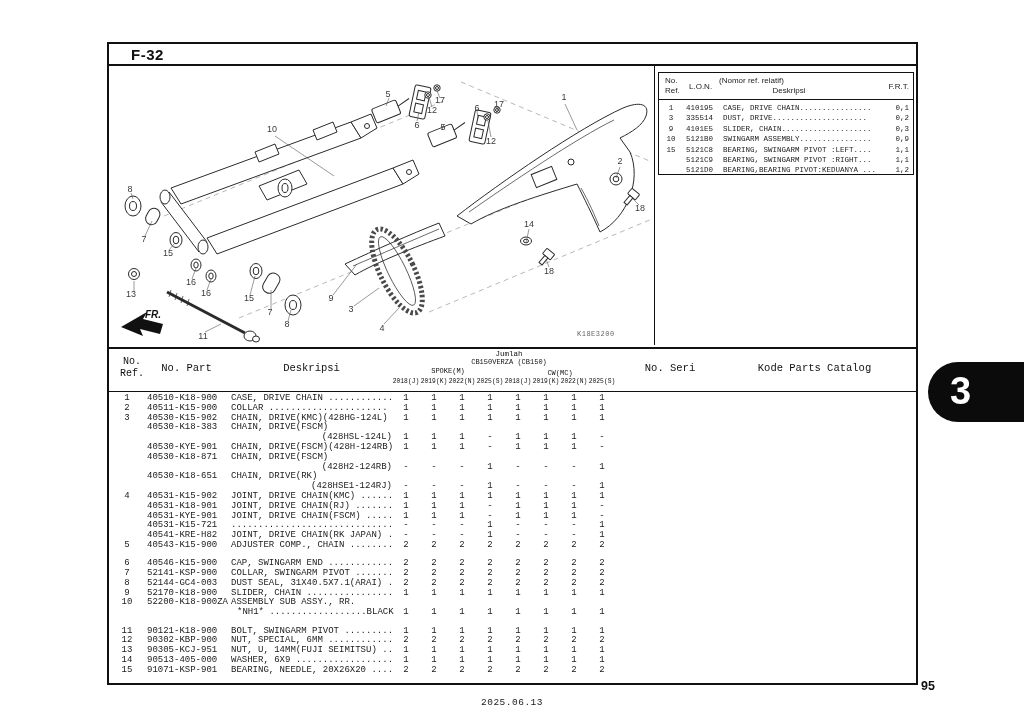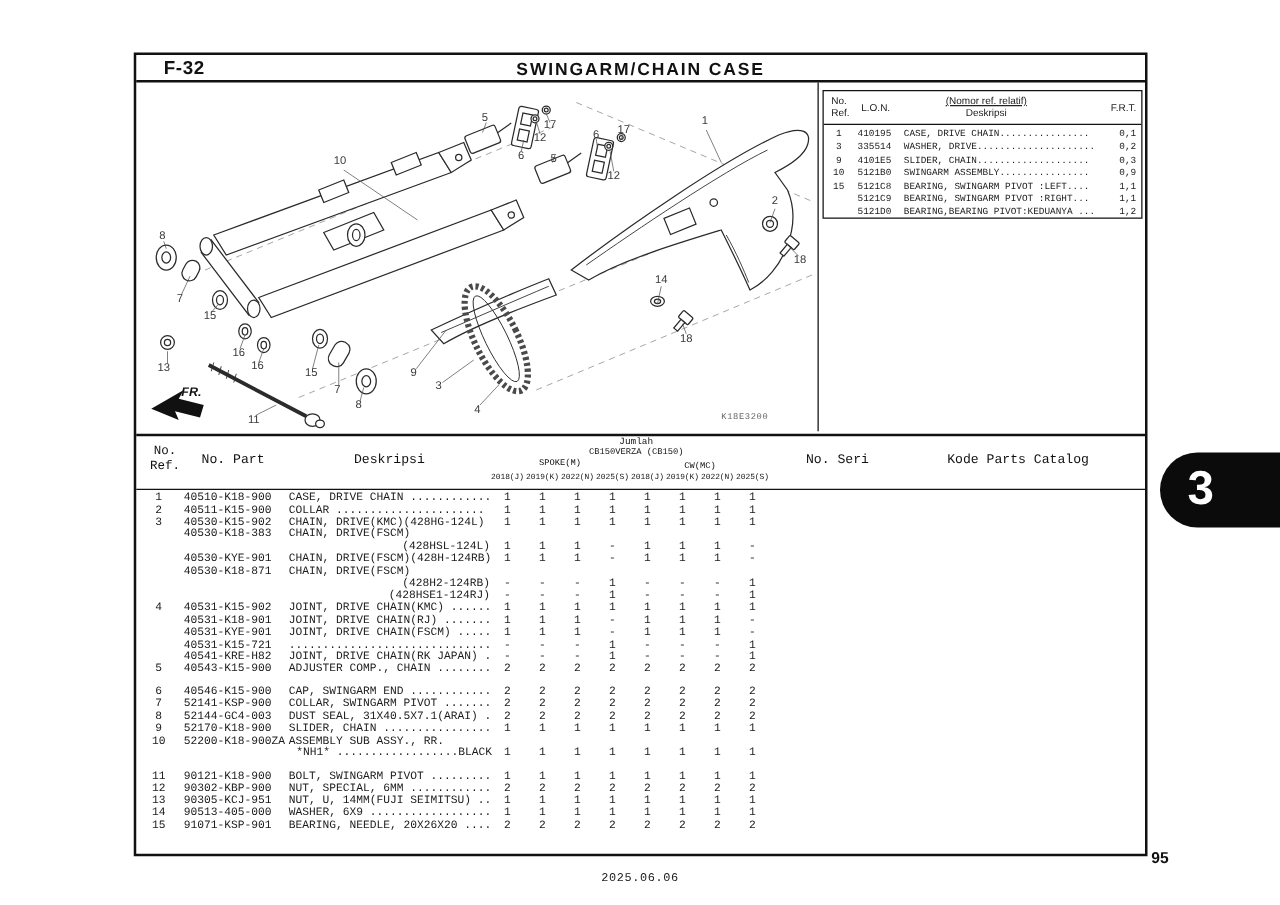--- a/index.html
+++ b/index.html
@@ -22,21 +22,21 @@
   .callout{position:absolute;transform:translate(-50%,-50%);font-size:9px;color:#3a3a3a;line-height:1;}
   .fr-label{position:absolute;left:36px;top:243px;font-style:italic;font-weight:bold;font-size:10px;color:#111;}
   .diagram-code{position:absolute;left:468px;top:264px;font-family:"Liberation Mono",monospace;font-size:7px;color:#666;letter-spacing:.5px;}
 
   
   .ref-box{position:absolute;left:549px;top:28px;width:256px;height:103px;border:1.8px solid #111;}
   .ref-head{position:absolute;left:0;top:0;right:0;height:27px;border-bottom:1.2px solid #111;font-size:8px;color:#222;}
   .rh{position:absolute;line-height:1;}
   .rh-no{left:6px;top:4px;}  .rh-ref{left:6px;top:14px;}
   .rh-lon{left:30px;top:10px;}
-  .rh-nomor{left:60px;top:4px;width:140px;text-align:center;text-decoration:underline;}
+  .rh-nomor{left:60px;top:4px;width:140px;text-align:left;}
   .rh-desk{left:60px;top:14px;width:140px;text-align:center;}
   .rh-frt{right:4px;top:10px;}
   .ref-rows{position:absolute;left:0;top:30px;right:0;font-family:"Liberation Mono",monospace;font-size:7.5px;color:#1a1a1a;}
   .rrow{position:relative;height:10.4px;line-height:10.4px;white-space:pre;}
   .rc-ref{position:absolute;left:2px;width:20px;text-align:center;}
   .rc-lon{position:absolute;left:27px;}
   .rc-desc{position:absolute;left:64px;}
   .rc-frt{position:absolute;right:4px;}
 
   
@@ -77,21 +77,20 @@
   .ldr{stroke:#555;stroke-width:.6;fill:none;}
   .chain-outer{fill:none;stroke:#4a4a4a;stroke-width:5;stroke-dasharray:2.5 2.2;}
 </style>
 </head>
 <body>
 
 <div class="content-box">
 
   <div class="titlebar">
     <span class="f-code">F-32</span>
-    <span class="page-title">SWINGARM/CHAIN CASE</span>
   </div>
 
   <div class="diagram">
     <svg width="546" height="279" viewBox="0 0 546 279">
 
       <g>
         <line class="dash" x1="55" y1="150" x2="335" y2="35"></line>
         <line class="dash" x1="130" y1="252" x2="420" y2="133"></line>
         <line class="dash" x1="320" y1="246" x2="543" y2="153"></line>
         <line class="dash" x1="352" y1="16" x2="543" y2="96"></line>
@@ -241,21 +240,21 @@
     <div class="ref-head">
       <span class="rh rh-no">No.</span>
       <span class="rh rh-ref">Ref.</span>
       <span class="rh rh-lon">L.O.N.</span>
       <span class="rh rh-nomor">(Nomor ref. relatif)</span>
       <span class="rh rh-desk">Deskripsi</span>
       <span class="rh rh-frt">F.R.T.</span>
     </div>
     <div class="ref-rows" id="ref-rows">
         <div class="rrow"><span class="rc-ref">1</span><span class="rc-lon">410195</span><span class="rc-desc">CASE, DRIVE CHAIN................</span><span class="rc-frt">0,1</span></div>
-        <div class="rrow"><span class="rc-ref">3</span><span class="rc-lon">335514</span><span class="rc-desc">WASHER, DRIVE.....................</span><span class="rc-frt">0,2</span></div>
+        <div class="rrow"><span class="rc-ref">3</span><span class="rc-lon">335514</span><span class="rc-desc">DUST, DRIVE.....................</span><span class="rc-frt">0,2</span></div>
         <div class="rrow"><span class="rc-ref">9</span><span class="rc-lon">4101E5</span><span class="rc-desc">SLIDER, CHAIN....................</span><span class="rc-frt">0,3</span></div>
         <div class="rrow"><span class="rc-ref">10</span><span class="rc-lon">5121B0</span><span class="rc-desc">SWINGARM ASSEMBLY................</span><span class="rc-frt">0,9</span></div>
         <div class="rrow"><span class="rc-ref">15</span><span class="rc-lon">5121C8</span><span class="rc-desc">BEARING, SWINGARM PIVOT :LEFT....</span><span class="rc-frt">1,1</span></div>
         <div class="rrow"><span class="rc-ref"></span><span class="rc-lon">5121C9</span><span class="rc-desc">BEARING, SWINGARM PIVOT :RIGHT...</span><span class="rc-frt">1,1</span></div>
         <div class="rrow"><span class="rc-ref"></span><span class="rc-lon">5121D0</span><span class="rc-desc">BEARING,BEARING PIVOT:KEDUANYA ...</span><span class="rc-frt">1,2</span></div>
       </div>
   </div>
 
   <div class="main-head">
     <span class="mh mh-no">No.</span>
@@ -273,20 +272,21 @@
 
   <div class="main-rows" id="main-rows">
       <div class="mrow"><span class="mc-ref">1</span><span class="mc-part">40510-K18-900</span><span class="mc-desc">CASE, DRIVE CHAIN ............</span><span class="mc-q" style="left: 283px;">1</span><span class="mc-q" style="left: 311px;">1</span><span class="mc-q" style="left: 339px;">1</span><span class="mc-q" style="left: 367px;">1</span><span class="mc-q" style="left: 395px;">1</span><span class="mc-q" style="left: 423px;">1</span><span class="mc-q" style="left: 451px;">1</span><span class="mc-q" style="left: 479px;">1</span></div>
       <div class="mrow"><span class="mc-ref">2</span><span class="mc-part">40511-K15-900</span><span class="mc-desc">COLLAR ......................</span><span class="mc-q" style="left: 283px;">1</span><span class="mc-q" style="left: 311px;">1</span><span class="mc-q" style="left: 339px;">1</span><span class="mc-q" style="left: 367px;">1</span><span class="mc-q" style="left: 395px;">1</span><span class="mc-q" style="left: 423px;">1</span><span class="mc-q" style="left: 451px;">1</span><span class="mc-q" style="left: 479px;">1</span></div>
       <div class="mrow"><span class="mc-ref">3</span><span class="mc-part">40530-K15-902</span><span class="mc-desc">CHAIN, DRIVE(KMC)(428HG-124L)</span><span class="mc-q" style="left: 283px;">1</span><span class="mc-q" style="left: 311px;">1</span><span class="mc-q" style="left: 339px;">1</span><span class="mc-q" style="left: 367px;">1</span><span class="mc-q" style="left: 395px;">1</span><span class="mc-q" style="left: 423px;">1</span><span class="mc-q" style="left: 451px;">1</span><span class="mc-q" style="left: 479px;">1</span></div>
       <div class="mrow"><span class="mc-ref"></span><span class="mc-part">40530-K18-383</span><span class="mc-desc">CHAIN, DRIVE(FSCM)</span></div>
       <div class="mrow"><span class="mc-ref"></span><span class="mc-part"></span><span class="mc-desc ind">(428HSL-124L)</span><span class="mc-q" style="left: 283px;">1</span><span class="mc-q" style="left: 311px;">1</span><span class="mc-q" style="left: 339px;">1</span><span class="mc-q" style="left: 367px;">-</span><span class="mc-q" style="left: 395px;">1</span><span class="mc-q" style="left: 423px;">1</span><span class="mc-q" style="left: 451px;">1</span><span class="mc-q" style="left: 479px;">-</span></div>
       <div class="mrow"><span class="mc-ref"></span><span class="mc-part">40530-KYE-901</span><span class="mc-desc">CHAIN, DRIVE(FSCM)(428H-124RB)</span><span class="mc-q" style="left: 283px;">1</span><span class="mc-q" style="left: 311px;">1</span><span class="mc-q" style="left: 339px;">1</span><span class="mc-q" style="left: 367px;">-</span><span class="mc-q" style="left: 395px;">1</span><span class="mc-q" style="left: 423px;">1</span><span class="mc-q" style="left: 451px;">1</span><span class="mc-q" style="left: 479px;">-</span></div>
       <div class="mrow"><span class="mc-ref"></span><span class="mc-part">40530-K18-871</span><span class="mc-desc">CHAIN, DRIVE(FSCM)</span></div>
       <div class="mrow"><span class="mc-ref"></span><span class="mc-part"></span><span class="mc-desc ind">(428H2-124RB)</span><span class="mc-q" style="left: 283px;">-</span><span class="mc-q" style="left: 311px;">-</span><span class="mc-q" style="left: 339px;">-</span><span class="mc-q" style="left: 367px;">1</span><span class="mc-q" style="left: 395px;">-</span><span class="mc-q" style="left: 423px;">-</span><span class="mc-q" style="left: 451px;">-</span><span class="mc-q" style="left: 479px;">1</span></div>
+      <div class="mrow"><span class="mc-ref"></span><span class="mc-part">40530-K18-651</span><span class="mc-desc">CHAIN, DRIVE(RK)</span></div>
       <div class="mrow"><span class="mc-ref"></span><span class="mc-part"></span><span class="mc-desc ind">(428HSE1-124RJ)</span><span class="mc-q" style="left: 283px;">-</span><span class="mc-q" style="left: 311px;">-</span><span class="mc-q" style="left: 339px;">-</span><span class="mc-q" style="left: 367px;">1</span><span class="mc-q" style="left: 395px;">-</span><span class="mc-q" style="left: 423px;">-</span><span class="mc-q" style="left: 451px;">-</span><span class="mc-q" style="left: 479px;">1</span></div>
       <div class="mrow"><span class="mc-ref">4</span><span class="mc-part">40531-K15-902</span><span class="mc-desc">JOINT, DRIVE CHAIN(KMC) ......</span><span class="mc-q" style="left: 283px;">1</span><span class="mc-q" style="left: 311px;">1</span><span class="mc-q" style="left: 339px;">1</span><span class="mc-q" style="left: 367px;">1</span><span class="mc-q" style="left: 395px;">1</span><span class="mc-q" style="left: 423px;">1</span><span class="mc-q" style="left: 451px;">1</span><span class="mc-q" style="left: 479px;">1</span></div>
       <div class="mrow"><span class="mc-ref"></span><span class="mc-part">40531-K18-901</span><span class="mc-desc">JOINT, DRIVE CHAIN(RJ) .......</span><span class="mc-q" style="left: 283px;">1</span><span class="mc-q" style="left: 311px;">1</span><span class="mc-q" style="left: 339px;">1</span><span class="mc-q" style="left: 367px;">-</span><span class="mc-q" style="left: 395px;">1</span><span class="mc-q" style="left: 423px;">1</span><span class="mc-q" style="left: 451px;">1</span><span class="mc-q" style="left: 479px;">-</span></div>
       <div class="mrow"><span class="mc-ref"></span><span class="mc-part">40531-KYE-901</span><span class="mc-desc">JOINT, DRIVE CHAIN(FSCM) .....</span><span class="mc-q" style="left: 283px;">1</span><span class="mc-q" style="left: 311px;">1</span><span class="mc-q" style="left: 339px;">1</span><span class="mc-q" style="left: 367px;">-</span><span class="mc-q" style="left: 395px;">1</span><span class="mc-q" style="left: 423px;">1</span><span class="mc-q" style="left: 451px;">1</span><span class="mc-q" style="left: 479px;">-</span></div>
       <div class="mrow"><span class="mc-ref"></span><span class="mc-part">40531-K15-721</span><span class="mc-desc">..............................</span><span class="mc-q" style="left: 283px;">-</span><span class="mc-q" style="left: 311px;">-</span><span class="mc-q" style="left: 339px;">-</span><span class="mc-q" style="left: 367px;">1</span><span class="mc-q" style="left: 395px;">-</span><span class="mc-q" style="left: 423px;">-</span><span class="mc-q" style="left: 451px;">-</span><span class="mc-q" style="left: 479px;">1</span></div>
       <div class="mrow"><span class="mc-ref"></span><span class="mc-part">40541-KRE-H82</span><span class="mc-desc">JOINT, DRIVE CHAIN(RK JAPAN) .</span><span class="mc-q" style="left: 283px;">-</span><span class="mc-q" style="left: 311px;">-</span><span class="mc-q" style="left: 339px;">-</span><span class="mc-q" style="left: 367px;">1</span><span class="mc-q" style="left: 395px;">-</span><span class="mc-q" style="left: 423px;">-</span><span class="mc-q" style="left: 451px;">-</span><span class="mc-q" style="left: 479px;">1</span></div>
       <div class="mrow"><span class="mc-ref">5</span><span class="mc-part">40543-K15-900</span><span class="mc-desc">ADJUSTER COMP., CHAIN ........</span><span class="mc-q" style="left: 283px;">2</span><span class="mc-q" style="left: 311px;">2</span><span class="mc-q" style="left: 339px;">2</span><span class="mc-q" style="left: 367px;">2</span><span class="mc-q" style="left: 395px;">2</span><span class="mc-q" style="left: 423px;">2</span><span class="mc-q" style="left: 451px;">2</span><span class="mc-q" style="left: 479px;">2</span></div>
       <div class="mgap"></div>
       <div class="mrow"><span class="mc-ref">6</span><span class="mc-part">40546-K15-900</span><span class="mc-desc">CAP, SWINGARM END ............</span><span class="mc-q" style="left: 283px;">2</span><span class="mc-q" style="left: 311px;">2</span><span class="mc-q" style="left: 339px;">2</span><span class="mc-q" style="left: 367px;">2</span><span class="mc-q" style="left: 395px;">2</span><span class="mc-q" style="left: 423px;">2</span><span class="mc-q" style="left: 451px;">2</span><span class="mc-q" style="left: 479px;">2</span></div>
       <div class="mrow"><span class="mc-ref">7</span><span class="mc-part">52141-KSP-900</span><span class="mc-desc">COLLAR, SWINGARM PIVOT .......</span><span class="mc-q" style="left: 283px;">2</span><span class="mc-q" style="left: 311px;">2</span><span class="mc-q" style="left: 339px;">2</span><span class="mc-q" style="left: 367px;">2</span><span class="mc-q" style="left: 395px;">2</span><span class="mc-q" style="left: 423px;">2</span><span class="mc-q" style="left: 451px;">2</span><span class="mc-q" style="left: 479px;">2</span></div>
@@ -298,13 +298,13 @@
       <div class="mrow"><span class="mc-ref">11</span><span class="mc-part">90121-K18-900</span><span class="mc-desc">BOLT, SWINGARM PIVOT .........</span><span class="mc-q" style="left: 283px;">1</span><span class="mc-q" style="left: 311px;">1</span><span class="mc-q" style="left: 339px;">1</span><span class="mc-q" style="left: 367px;">1</span><span class="mc-q" style="left: 395px;">1</span><span class="mc-q" style="left: 423px;">1</span><span class="mc-q" style="left: 451px;">1</span><span class="mc-q" style="left: 479px;">1</span></div>
       <div class="mrow"><span class="mc-ref">12</span><span class="mc-part">90302-KBP-900</span><span class="mc-desc">NUT, SPECIAL, 6MM ............</span><span class="mc-q" style="left: 283px;">2</span><span class="mc-q" style="left: 311px;">2</span><span class="mc-q" style="left: 339px;">2</span><span class="mc-q" style="left: 367px;">2</span><span class="mc-q" style="left: 395px;">2</span><span class="mc-q" style="left: 423px;">2</span><span class="mc-q" style="left: 451px;">2</span><span class="mc-q" style="left: 479px;">2</span></div>
       <div class="mrow"><span class="mc-ref">13</span><span class="mc-part">90305-KCJ-951</span><span class="mc-desc">NUT, U, 14MM(FUJI SEIMITSU) ..</span><span class="mc-q" style="left: 283px;">1</span><span class="mc-q" style="left: 311px;">1</span><span class="mc-q" style="left: 339px;">1</span><span class="mc-q" style="left: 367px;">1</span><span class="mc-q" style="left: 395px;">1</span><span class="mc-q" style="left: 423px;">1</span><span class="mc-q" style="left: 451px;">1</span><span class="mc-q" style="left: 479px;">1</span></div>
       <div class="mrow"><span class="mc-ref">14</span><span class="mc-part">90513-405-000</span><span class="mc-desc">WASHER, 6X9 ..................</span><span class="mc-q" style="left: 283px;">1</span><span class="mc-q" style="left: 311px;">1</span><span class="mc-q" style="left: 339px;">1</span><span class="mc-q" style="left: 367px;">1</span><span class="mc-q" style="left: 395px;">1</span><span class="mc-q" style="left: 423px;">1</span><span class="mc-q" style="left: 451px;">1</span><span class="mc-q" style="left: 479px;">1</span></div>
       <div class="mrow"><span class="mc-ref">15</span><span class="mc-part">91071-KSP-901</span><span class="mc-desc">BEARING, NEEDLE, 20X26X20 ....</span><span class="mc-q" style="left: 283px;">2</span><span class="mc-q" style="left: 311px;">2</span><span class="mc-q" style="left: 339px;">2</span><span class="mc-q" style="left: 367px;">2</span><span class="mc-q" style="left: 395px;">2</span><span class="mc-q" style="left: 423px;">2</span><span class="mc-q" style="left: 451px;">2</span><span class="mc-q" style="left: 479px;">2</span></div>
     </div>
 </div>
 
 <div class="tab3">3</div>
 <div class="pagenum">95</div>
-<div class="datestamp">2025.06.06</div>
+<div class="datestamp">2025.06.13</div>
 
 </body></html>

